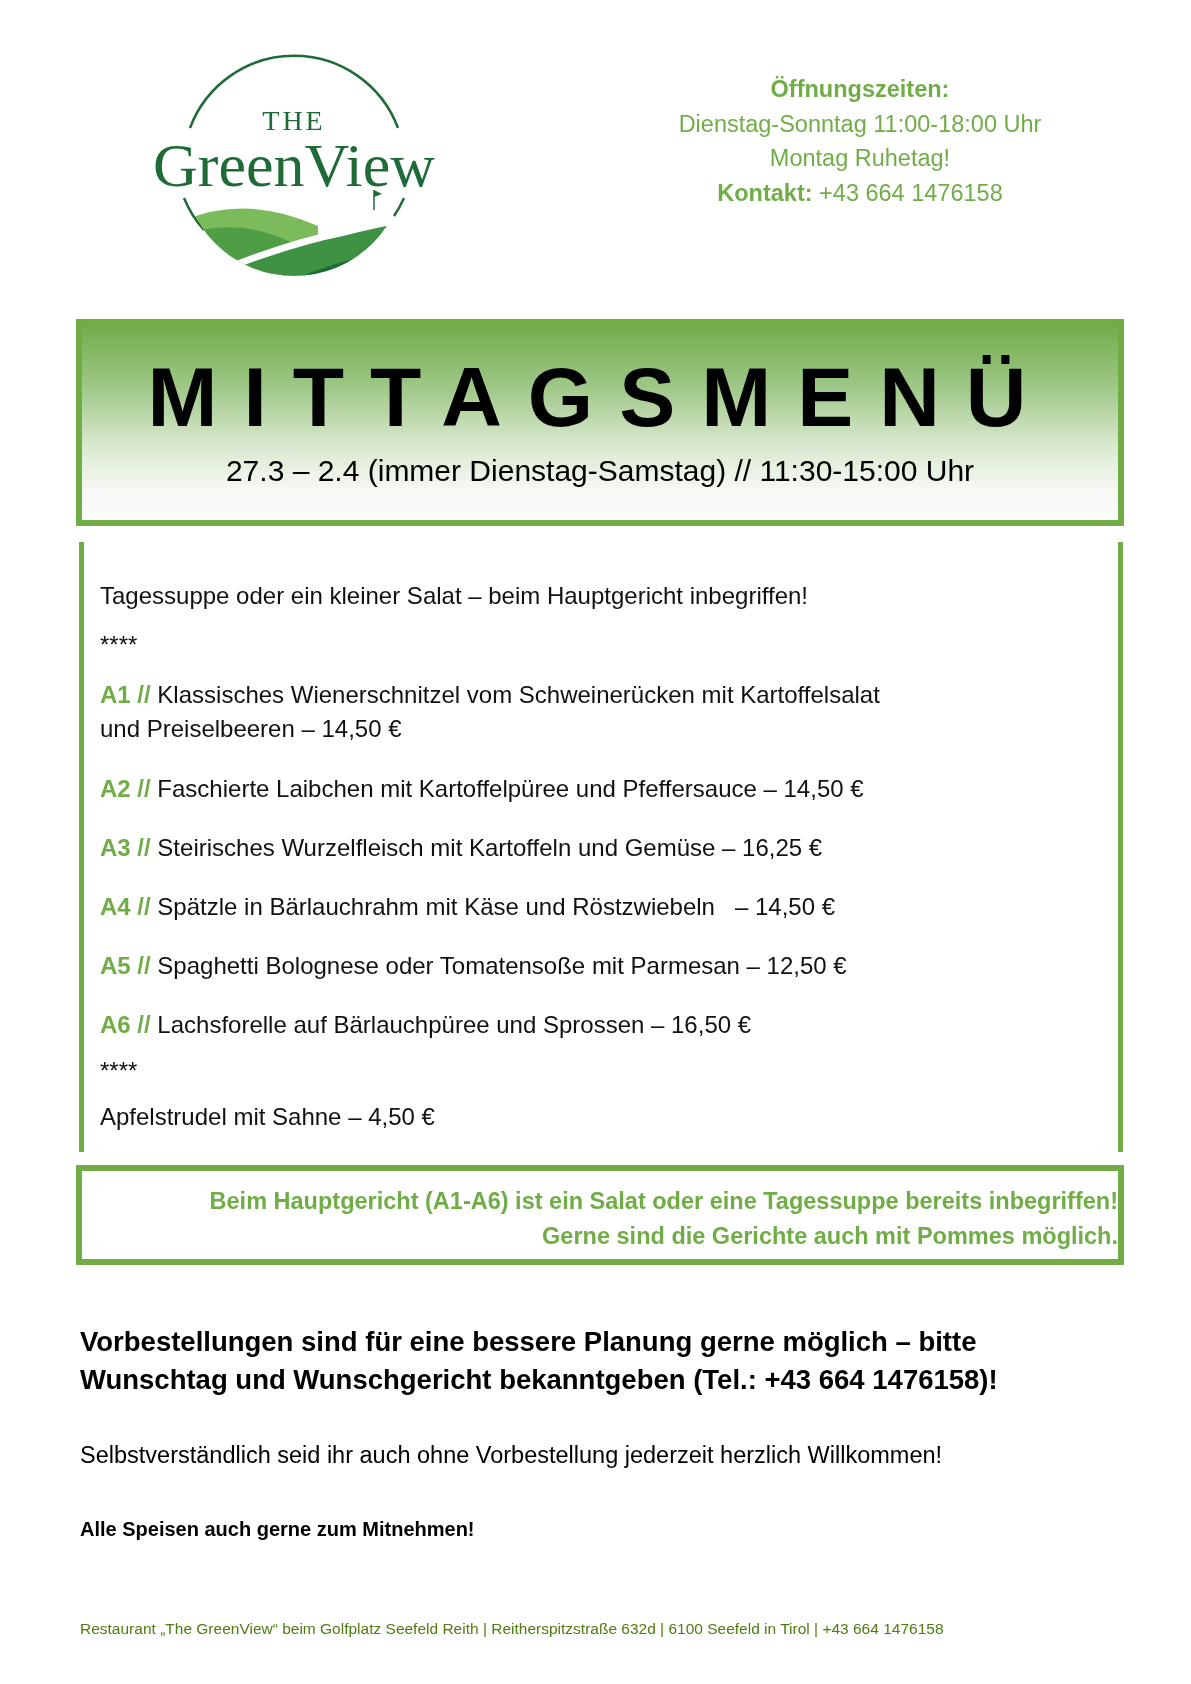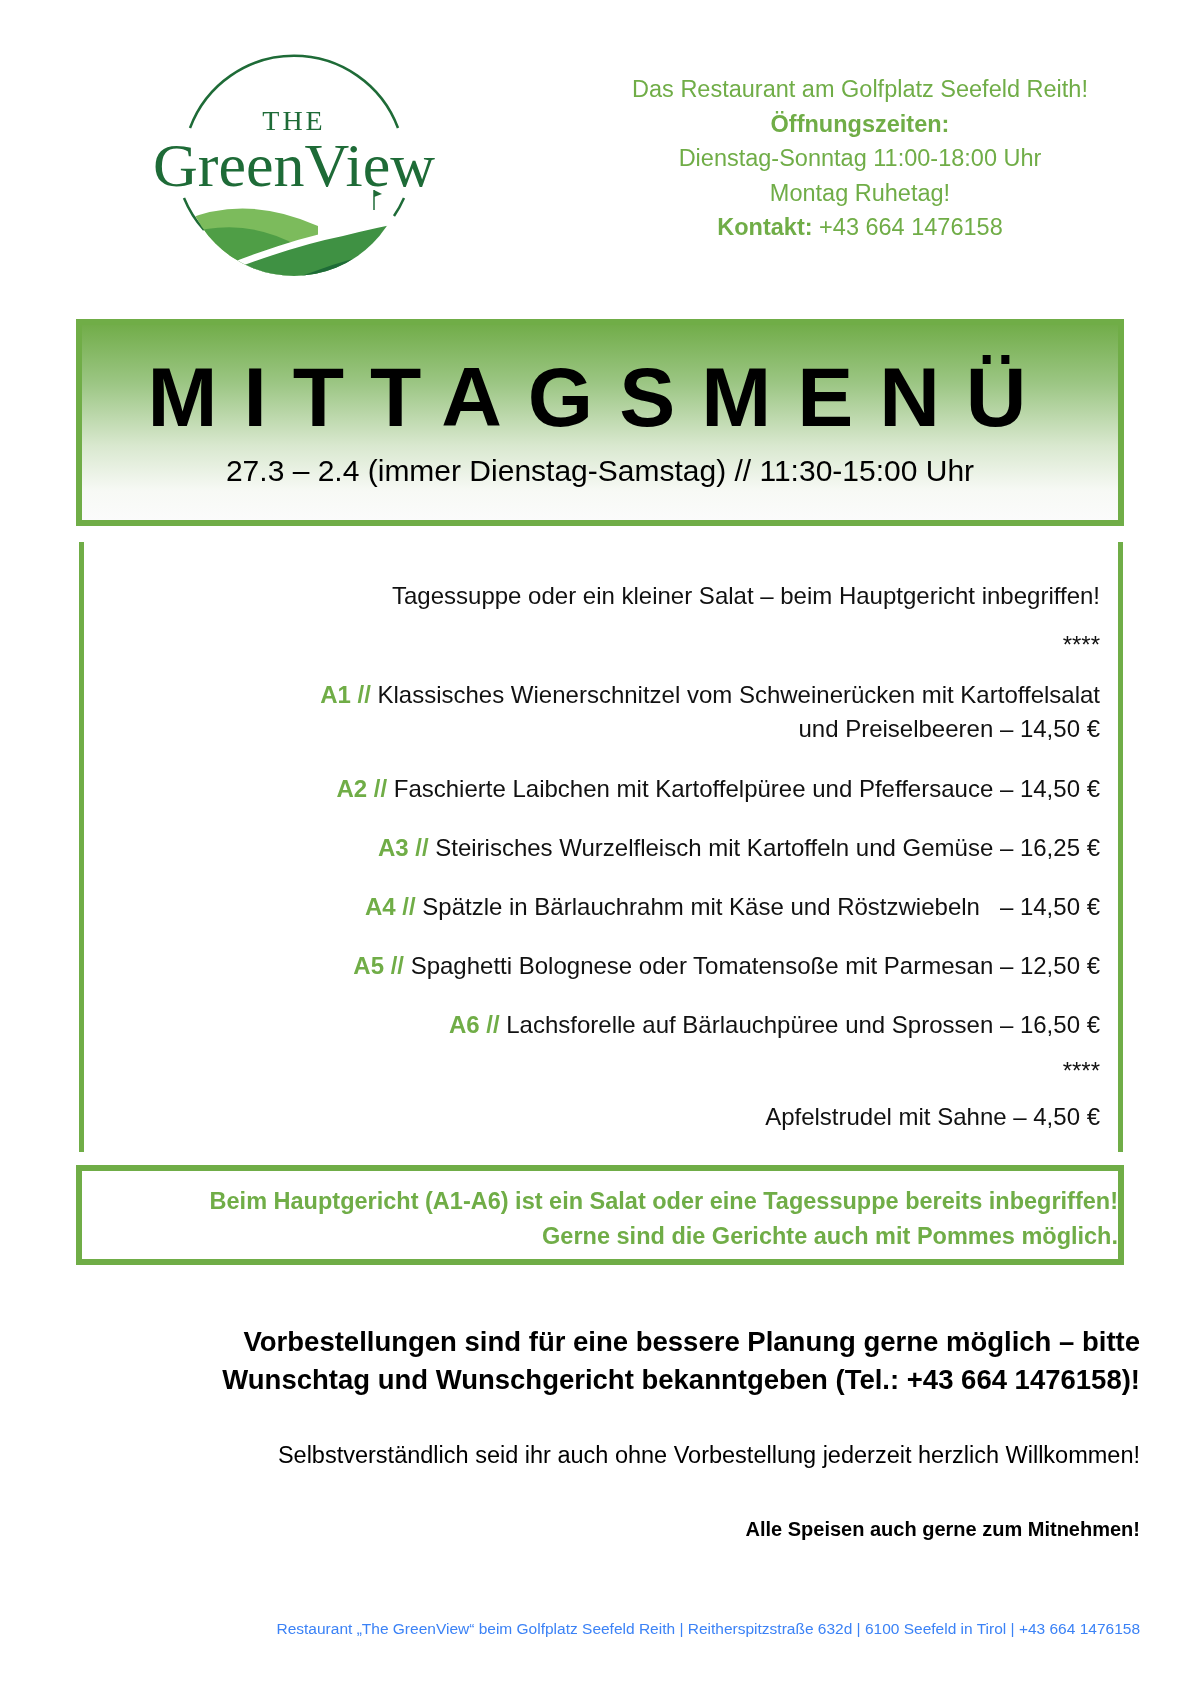--- a/index.html
+++ b/index.html
@@ -25,37 +25,37 @@
     line-height: 100px; 
   }
   .header-sub {
     position: absolute; left: 0; right: 0; top: 126px; text-align: center;
     font-size: 30px; color: #000; line-height: 40px;
   }
   .rail { position: absolute; width: 5px; background: #70ad47; top: 542px; height: 610px; }
   .rail.left { left: 79px; }
   .rail.right { left: 1118px; }
   .menu {
-    position: absolute; left: 100px; width: 1000px; text-align: right;
+    position: absolute; left: 100px; width: 1000px; text-align: left;
     font-size: 24px; color: #111; line-height: 34px;
   }
   .menu .code { color: #70ad47; font-weight: bold; }
   .notice-box {
     position: absolute; left: 76px; top: 1165px; width: 1036px; height: 88px;
     border: 6px solid #70ad47; background: #fff;
   }
   .notice-text {
     position: absolute; left: 0; right: 0; top: 13px; text-align: right;
     color: #70ad47; font-weight: bold; font-size: 23.5px; line-height: 35px;
   }
-  .block { position: absolute; left: 80px; width: 1060px; text-align: right; }
+  .block { position: absolute; left: 80px; width: 1060px; text-align: left; }
   .preorder { top: 1323px; font-size: 27.5px; font-weight: bold; line-height: 38px; color: #000; }
   .welcome { top: 1438px; font-size: 23.5px; line-height: 34px; color: #000; }
   .takeaway { top: 1509px; font-size: 20px; font-weight: bold; line-height: 40px; color: #000; }
-  .footer { top: 1618px; font-size: 15.5px; line-height: 22px; color: #3b82f6; }
+  .footer { top: 1618px; font-size: 15.5px; line-height: 22px; color: #4d7c0f; }
 </style>
 </head>
 <body>
 
 <div class="logo">
   <svg width="360" height="240" viewBox="0 0 360 240">
     <defs>
       <clipPath id="circ">
           <circle cx="176" cy="125" r="111"></circle>
         </clipPath>
@@ -75,21 +75,20 @@
 
     <line x1="256" y1="170" x2="256" y2="150" stroke="#1e6b37" stroke-width="1.5"></line>
     <path d="M 256 150 L 264 154 L 256 157 Z" fill="#1e6b37"></path>
 
     <text x="176" y="90" text-anchor="middle" font-family="'Liberation Serif','DejaVu Serif',serif" font-size="28" fill="#1e6b37" letter-spacing="3">THE</text>
     <text x="176" y="146" text-anchor="middle" font-family="'Liberation Serif','DejaVu Serif',serif" font-size="62" fill="#1e6b37">GreenView</text>
   </svg>
 </div>
 
 <div class="contact">
-  <div>Das Restaurant am Golfplatz Seefeld Reith!</div>
   <div><b>Öffnungszeiten:</b></div>
   <div>Dienstag-Sonntag 11:00-18:00 Uhr</div>
   <div>Montag Ruhetag!</div>
   <div><b>Kontakt:</b><span> +43 664 1476158</span></div>
 </div>
 
 <div class="header-box">
   <div class="header-title">MITTAGSMENÜ</div>
   <div class="header-sub">27.3 – 2.4 (immer Dienstag-Samstag) // 11:30-15:00 Uhr</div>
 </div>

